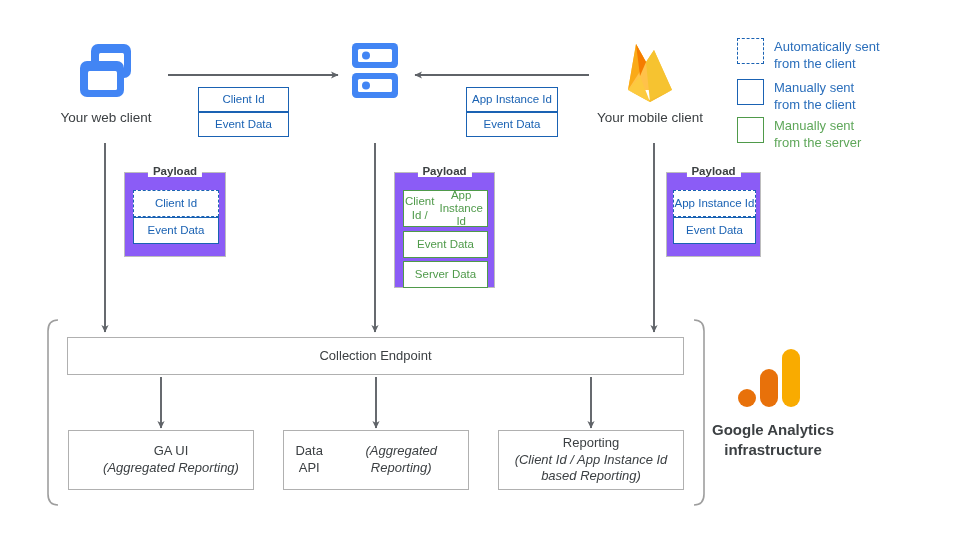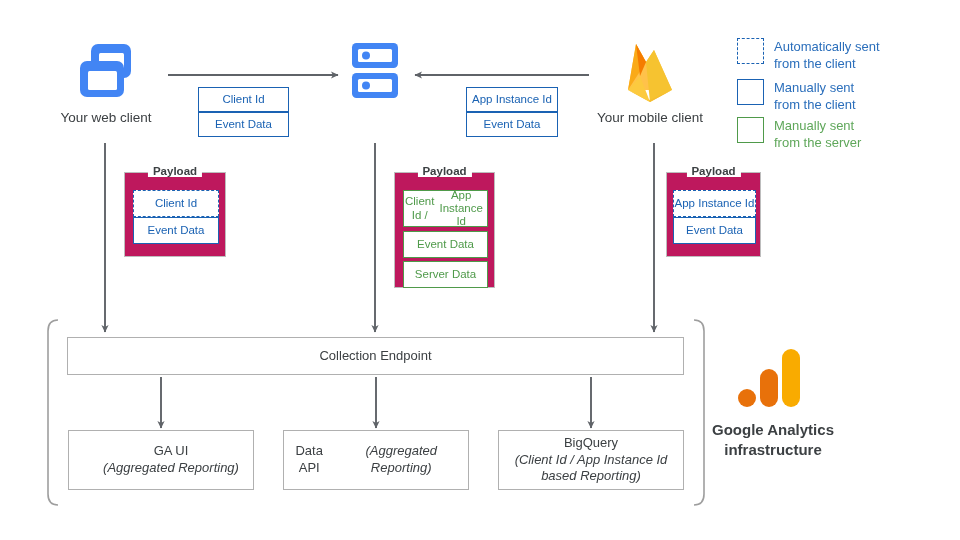--- a/index.html
+++ b/index.html
@@ -20,21 +20,21 @@
   .chip{
     border:1.4px solid #1a62b3;color:#1a62b3;background:#fff;
     font-size:11.5px;display:flex;align-items:center;justify-content:center;
     text-align:center;line-height:1.15;
   }
   .chip.dashed{border-style:dashed;}
   .chip.green{border-color:#4f9a4a;color:#4f9a4a;}
 
   
   .payload{
-    border:1px solid #bdbdbd;background:#be185d;padding-left:30px;
+    border:1px solid #bdbdbd;background:#8b5cf6;padding-left:30px;
   }
   .payload-title{
     position:absolute;font-size:11.5px;font-weight:bold;color:#3c4043;
     background:#fff;padding:0 5px;white-space:nowrap;
     left:50%;transform:translateX(-50%);top:-8px;
   }
 
   
   .gbox{
     border:1px solid #b0b0b0;background:#fff;
@@ -198,21 +198,21 @@
     <span class="t1">GA UI</span>
     <span class="t2">(Aggregated Reporting)</span>
   </div>
 
   <div class="abs gbox" style="left:283px;top:430px;width:186px;height:60px;">
     <span class="t1">Data API</span>
     <span class="t2">(Aggregated Reporting)</span>
   </div>
 
   <div class="abs gbox" style="left:498px;top:430px;width:186px;height:60px;flex-direction:column;">
-    <span class="t1">BigQuery</span>
+    <span class="t1">Reporting</span>
     <span class="t2">(Client Id / App Instance Id</span>
     <span class="t2">based Reporting)</span>
   </div>
 
   <div class="abs" style="left:737px;top:345px;width:72px;height:66px;">
     <svg viewBox="0 0 72 66" width="72" height="66">
       <rect x="45" y="4" width="18" height="58" rx="9" fill="#f9ab00"></rect>
       <rect x="23" y="24" width="18" height="38" rx="9" fill="#e8710a"></rect>
       <circle cx="10" cy="53" r="9" fill="#e8710a"></circle>
     </svg>

